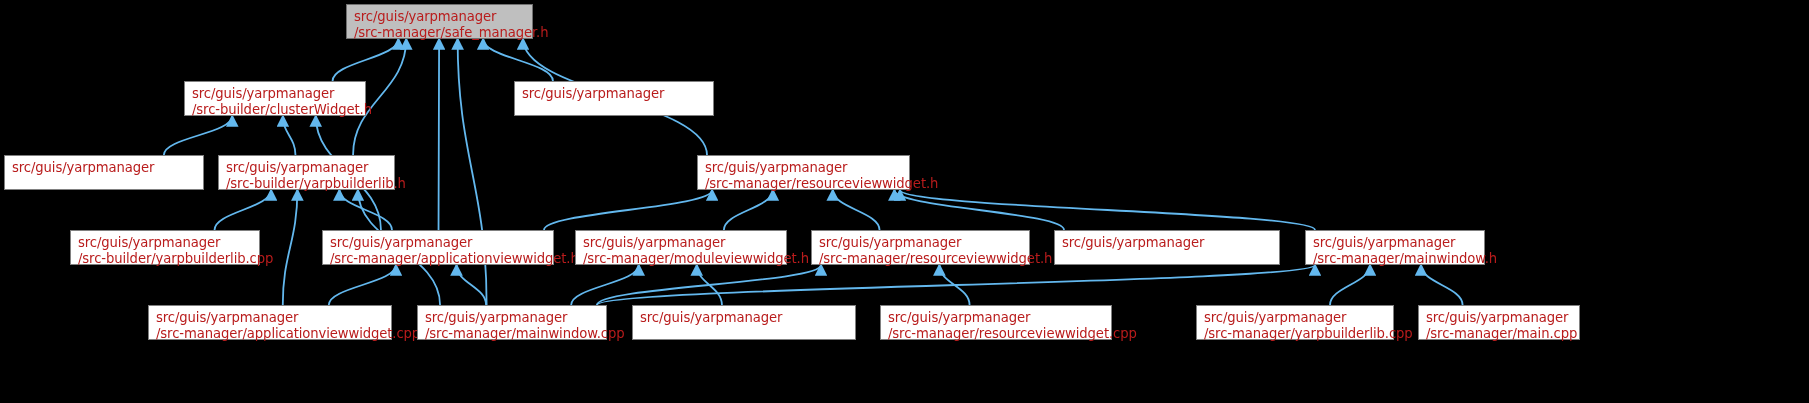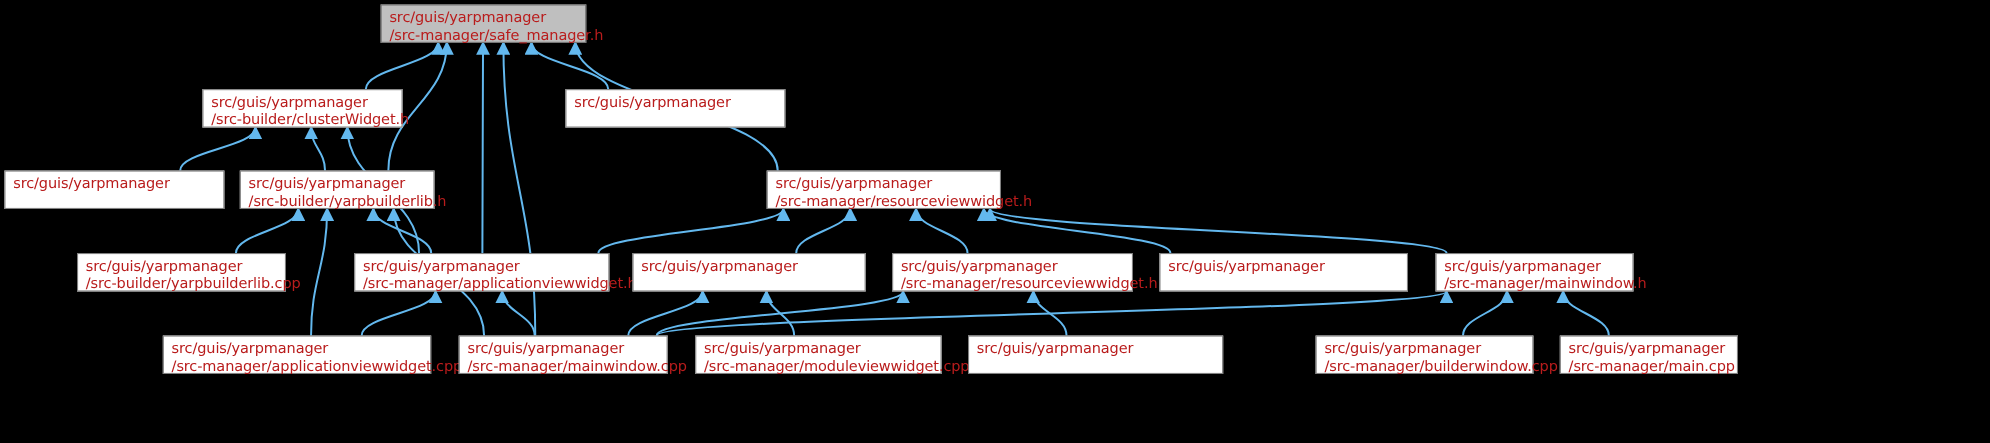--- a/index.html
+++ b/index.html
@@ -83,23 +83,23 @@
       <path d="M1462.6,305 C1462.6,287 1421,283 1421,265" stroke="#63b8ee" stroke-width="1.8" fill="none" marker-end="url(#ah)"></path>
     </svg>
 <div class="node root" style="left: 346px; top: 4px; width: 187px; height: 35px;"><span class="ln">src/guis/yarpmanager</span><span class="ln">/src-manager/safe_manager.h</span></div>
     <div class="node" style="left: 184px; top: 81px; width: 182px; height: 35px;"><span class="ln">src/guis/yarpmanager</span><span class="ln">/src-builder/clusterWidget.h</span></div>
     <div class="node" style="left: 514px; top: 81px; width: 200px; height: 35px;"><span class="ln">src/guis/yarpmanager</span></div>
     <div class="node" style="left: 4px; top: 155px; width: 200px; height: 35px;"><span class="ln">src/guis/yarpmanager</span></div>
     <div class="node" style="left: 218px; top: 155px; width: 177px; height: 35px;"><span class="ln">src/guis/yarpmanager</span><span class="ln">/src-builder/yarpbuilderlib.h</span></div>
     <div class="node" style="left: 697px; top: 155px; width: 213px; height: 35px;"><span class="ln">src/guis/yarpmanager</span><span class="ln">/src-manager/resourceviewwidget.h</span></div>
     <div class="node" style="left: 70px; top: 230px; width: 190px; height: 35px;"><span class="ln">src/guis/yarpmanager</span><span class="ln">/src-builder/yarpbuilderlib.cpp</span></div>
     <div class="node" style="left: 322px; top: 230px; width: 232px; height: 35px;"><span class="ln">src/guis/yarpmanager</span><span class="ln">/src-manager/applicationviewwidget.h</span></div>
-    <div class="node" style="left: 575px; top: 230px; width: 212px; height: 35px;"><span class="ln">src/guis/yarpmanager</span></div>
+    <div class="node" style="left: 575px; top: 230px; width: 212px; height: 35px;"><span class="ln">src/guis/yarpmanager</span><span class="ln">/src-manager/moduleviewwidget.h</span></div>
     <div class="node" style="left: 811px; top: 230px; width: 219px; height: 35px;"><span class="ln">src/guis/yarpmanager</span><span class="ln">/src-manager/resourceviewwidget.h</span></div>
     <div class="node" style="left: 1054px; top: 230px; width: 226px; height: 35px;"><span class="ln">src/guis/yarpmanager</span></div>
     <div class="node" style="left: 1305px; top: 230px; width: 180px; height: 35px;"><span class="ln">src/guis/yarpmanager</span><span class="ln">/src-manager/mainwindow.h</span></div>
     <div class="node" style="left: 148px; top: 305px; width: 244px; height: 35px;"><span class="ln">src/guis/yarpmanager</span><span class="ln">/src-manager/applicationviewwidget.cpp</span></div>
     <div class="node" style="left: 417px; top: 305px; width: 190px; height: 35px;"><span class="ln">src/guis/yarpmanager</span><span class="ln">/src-manager/mainwindow.cpp</span></div>
-    <div class="node" style="left: 632px; top: 305px; width: 224px; height: 35px;"><span class="ln">src/guis/yarpmanager</span><span class="ln">/src-manager/moduleviewwidget.cpp</span></div>
-    <div class="node" style="left: 880px; top: 305px; width: 232px; height: 35px;"><span class="ln">src/guis/yarpmanager</span></div>
-    <div class="node" style="left: 1196px; top: 305px; width: 198px; height: 35px;"><span class="ln">src/guis/yarpmanager</span><span class="ln">/src-manager/builderwindow.cpp</span></div>
+    <div class="node" style="left: 632px; top: 305px; width: 224px; height: 35px;"><span class="ln">src/guis/yarpmanager</span></div>
+    <div class="node" style="left: 880px; top: 305px; width: 232px; height: 35px;"><span class="ln">src/guis/yarpmanager</span><span class="ln">/src-manager/resourceviewwidget.cpp</span></div>
+    <div class="node" style="left: 1196px; top: 305px; width: 198px; height: 35px;"><span class="ln">src/guis/yarpmanager</span><span class="ln">/src-manager/yarpbuilderlib.cpp</span></div>
     <div class="node" style="left: 1418px; top: 305px; width: 162px; height: 35px;"><span class="ln">src/guis/yarpmanager</span><span class="ln">/src-manager/main.cpp</span></div>
   </div>
 
 </body></html>

